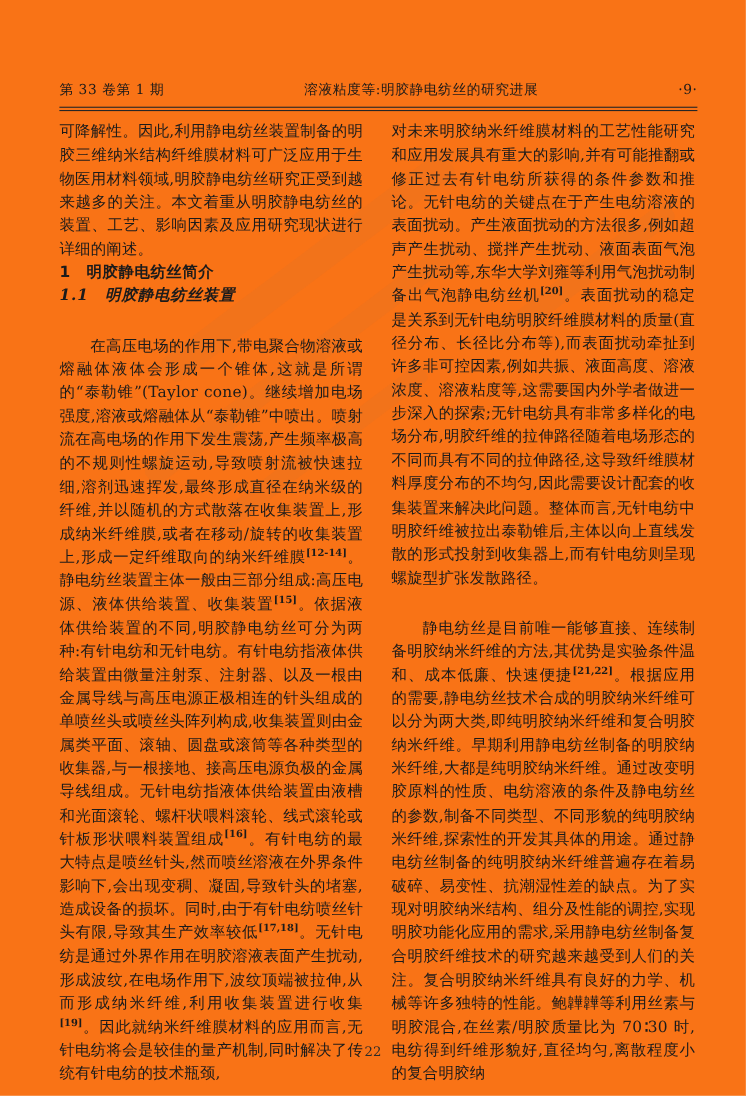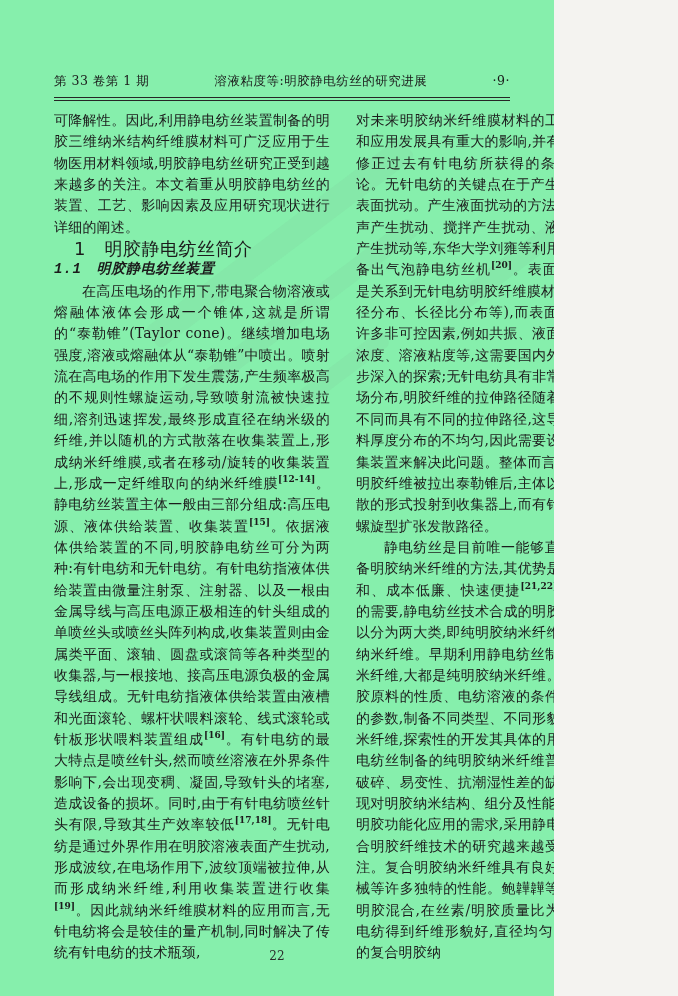--- a/index.html
+++ b/index.html
@@ -1,23 +1,23 @@
 <!DOCTYPE html>
 <html><head>
 <meta charset="utf-8">
 <style>
   * { margin: 0; padding: 0; box-sizing: border-box; }
   html, body { width: 678px; height: 996px; }
   body { background: #f4f3f0; font-family: "DejaVu Serif", "Liberation Serif", serif; }
 
   .page {
     position: relative;
-    width: 554px;
+    width: 678px;
     height: 996px;
-    background: #86efac;
+    background: #f97316;
     color: #1b1b1b;
     overflow: hidden;
   }
 
   .running-head {
     position: absolute;
     top: 73px; left: 54px; right: 44px;
     display: flex;
     justify-content: space-between;
     align-items: baseline;
@@ -41,37 +41,35 @@
     gap: 26px;
   }
   .col { width: 283.5px; }
 
   .para {
     font-size: 14px;
     line-height: 21.35px;
     text-align: justify;
     letter-spacing: 0.2px;
   }
-  .indent { text-indent: 2em; }
+  .indent { text-indent: 2em; margin-top: 24px; }
 
   .h1 {
     font-family: "DejaVu Sans", "Liberation Sans", sans-serif;
-    font-size: 18px;
-    font-weight: 400;
+    font-size: 14px;
+    font-weight: 700;
     line-height: 21.35px;
     letter-spacing: 0.5px;
-    margin-left: 20px;
   }
   .h2 {
     font-size: 14px;
     font-weight: 700;
     font-style: italic;
     line-height: 21.35px;
     letter-spacing: 0.8px;
-    font-family: Liberation Mono, monospace;
   }
 
   sup {
     font-size: 9px;
     vertical-align: super;
     line-height: 0;
     letter-spacing: 0;
     font-weight: bold;
   }
 

